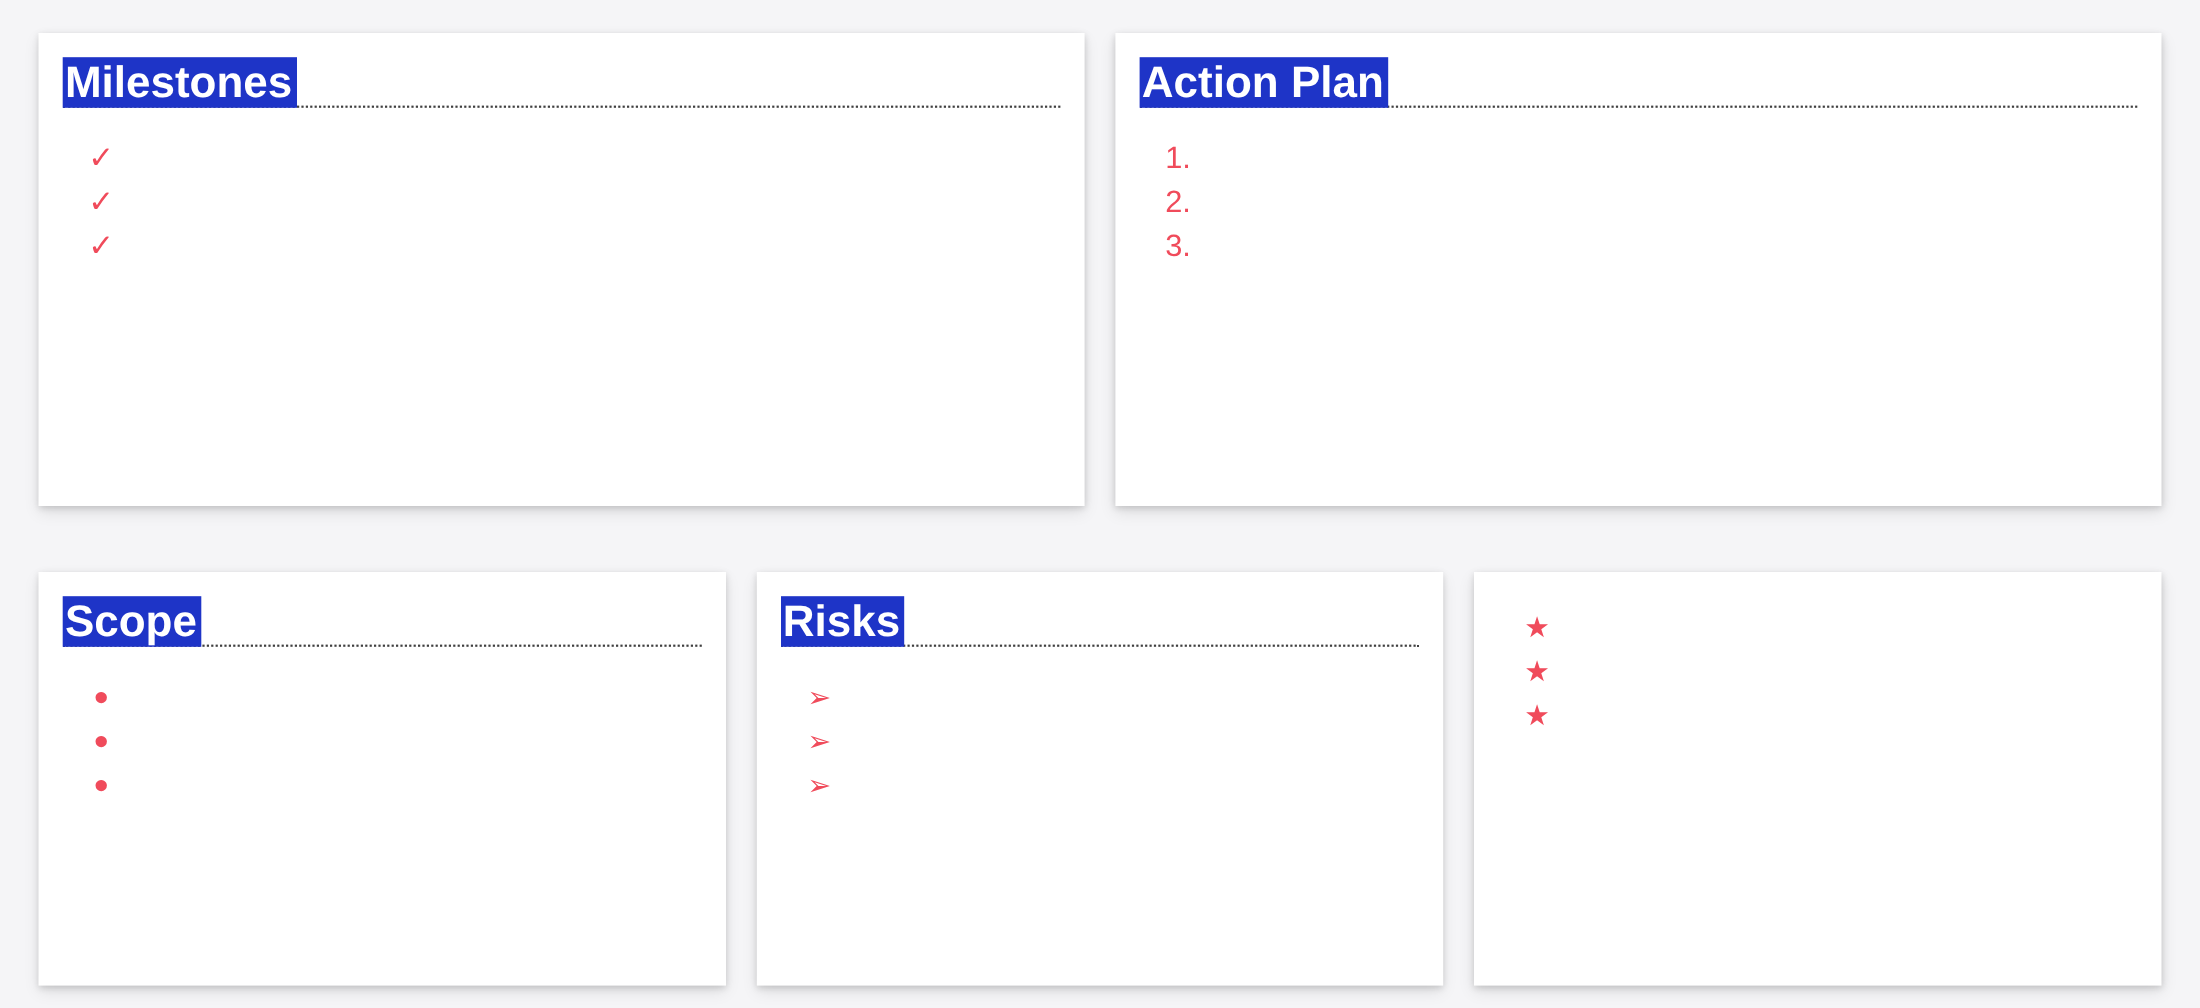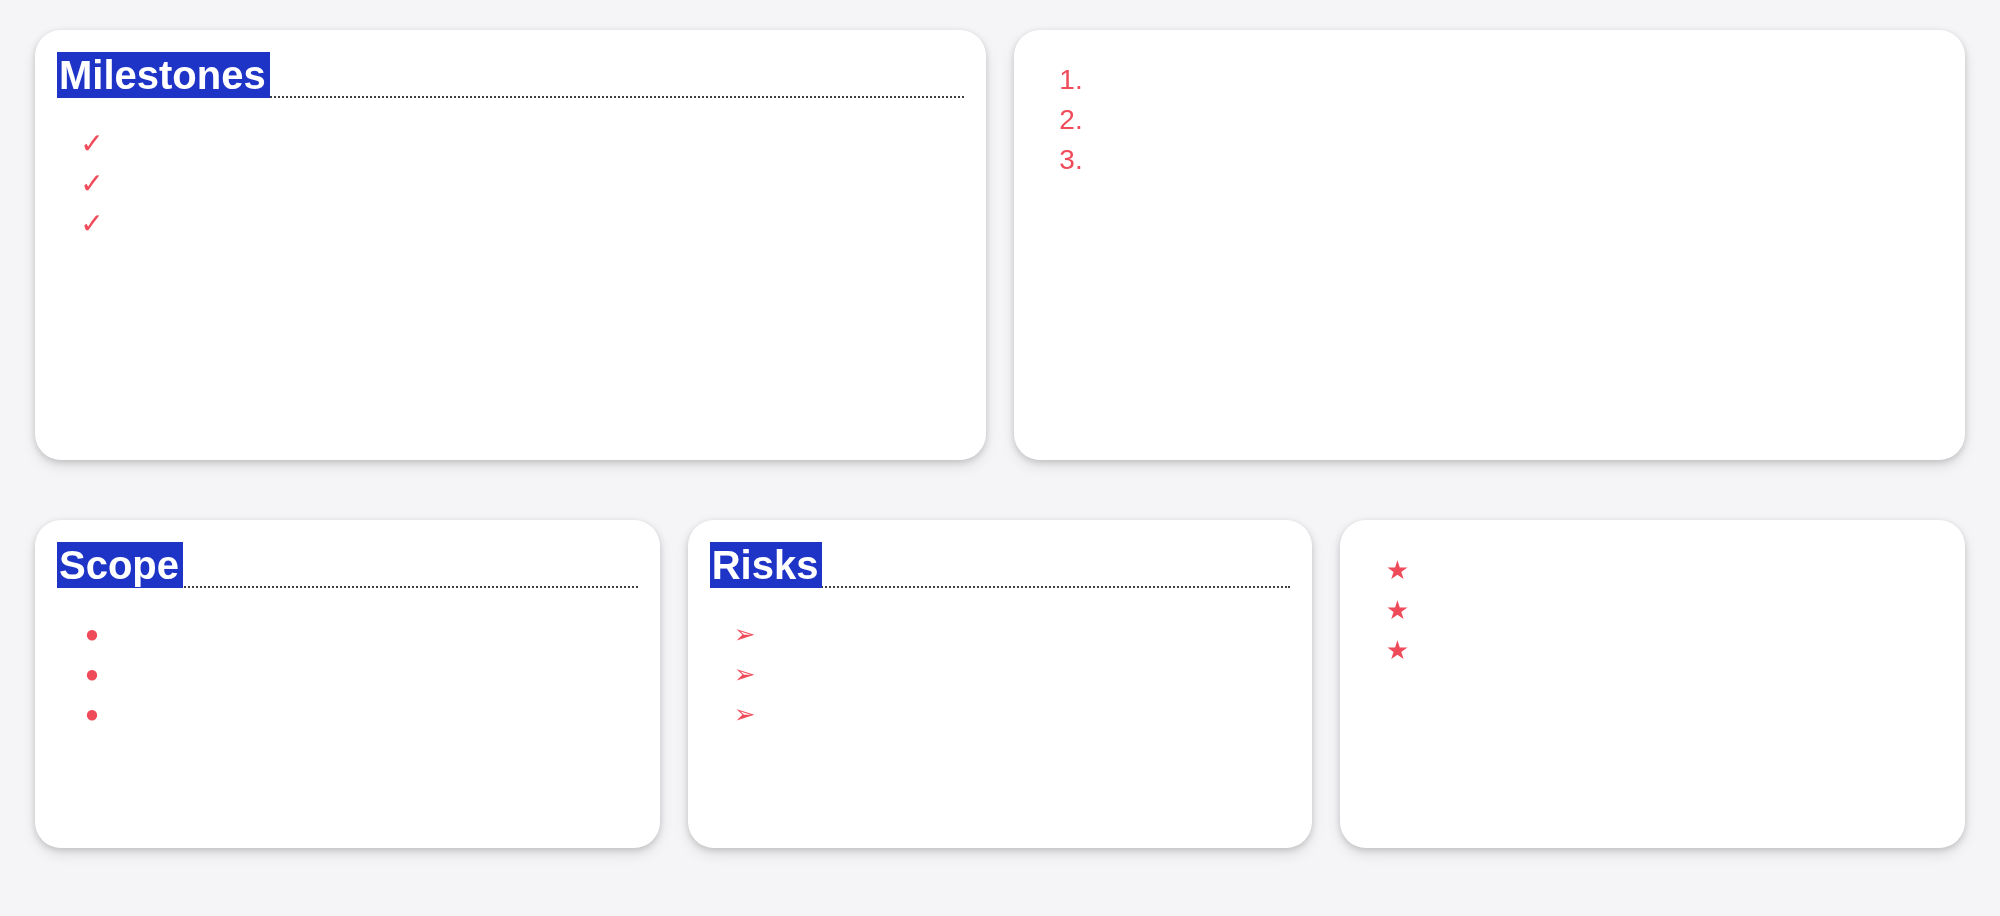--- a/index.html
+++ b/index.html
@@ -29,24 +29,23 @@
     gap: 28px;
   }
   .row-top { margin-bottom: 60px; }
   .card {
     background: var(--card-bg);
     box-shadow: 0 2px 6px rgba(0,0,0,0.15), 0 6px 14px rgba(0,0,0,0.10);
     padding: 20px 22px 20px 22px;
     flex: 1 1 0;
     display: flex;
     flex-direction: column;
-    border-radius: 26px;
   }
   .card.tall   { height: 430px; }
-  .card.short  { height: 328px; }
+  .card.short  { height: 376px; }
   .title-row {
     position: relative;
     border-bottom: 2px dotted var(--dot-border);
     margin-bottom: 16px;
   }
   .title {
     display: inline-block;
     background: var(--title-bg);
     color: var(--title-fg);
     font-weight: 700;
@@ -106,20 +105,23 @@
           <span class="label"></span>
         </div>
         <div class="item">
           <span class="bullet check">✓</span>
           <span class="label"></span>
         </div>
       </div>
     </div>
 
     <div class="card tall">
+      <div class="title-row">
+        <span class="title">Action Plan</span>
+      </div>
       <div class="list">
         <div class="item">
           <span class="bullet num">1.</span>
           <span class="label"></span>
         </div>
         <div class="item">
           <span class="bullet num">2.</span>
           <span class="label"></span>
         </div>
         <div class="item">

